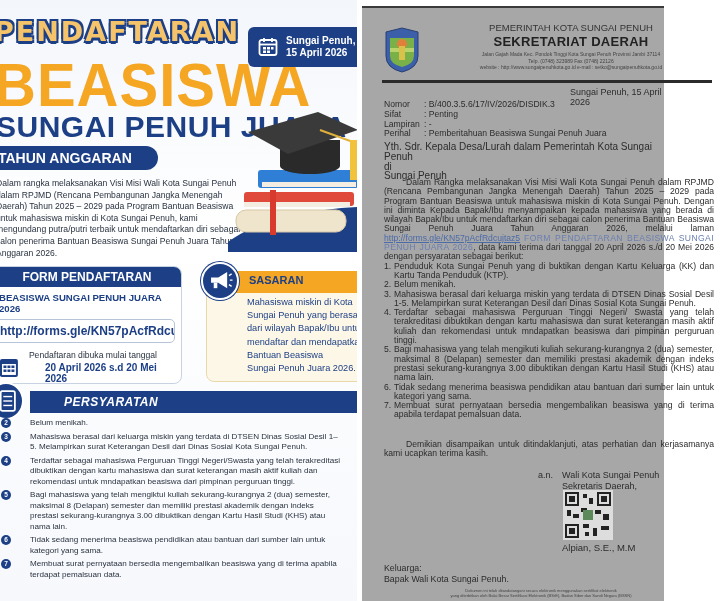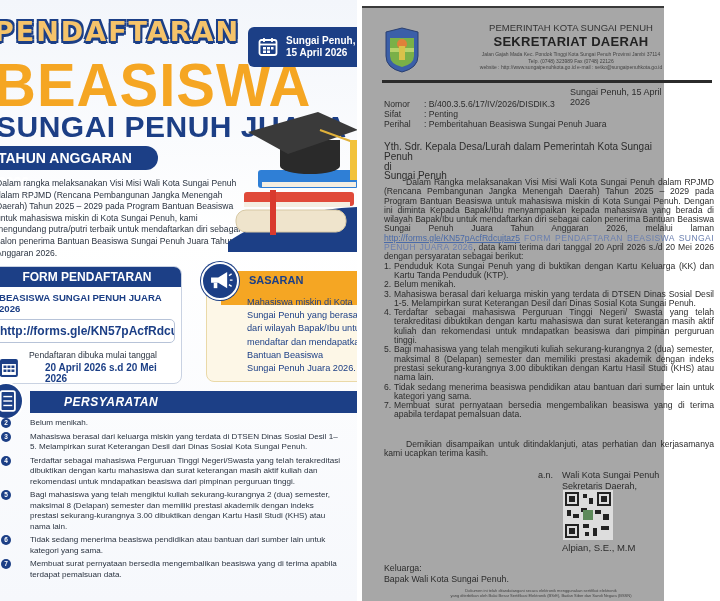--- a/index.html
+++ b/index.html
@@ -65,21 +65,21 @@
   .form-box .open { display: flex; align-items: center; gap: 10px; padding: 7px 0 0 6px; }
   .form-box .open .cal2 { width: 20px; height: 22px; }
   .form-box .open .l1 { font-size: 8.6px; color: #2a3340; }
   .form-box .open .l2 { font-size: 10px; font-weight: bold; color: #1c3f86; margin-top: 2px; margin-left: 16px; }
 
   .sas-box {
     position: absolute; left: 206px; top: 276px; width: 160px; height: 106px;
     background: #fdf7e7; border: 1px solid #ead9a8; border-radius: 8px;
   }
   .sas-box .hdr {
-    position: absolute; left: 14px; top: -6px; width: 150px; height: 34px;
+    position: absolute; left: 14px; top: -6px; width: 150px; height: 22px;
     background: #f5a623; color: #1c3f86; font-weight: bold; font-size: 11px;
     line-height: 18px; padding-left: 28px;
   }
   .sas-box .body {
     position: absolute; left: 40px; top: 19px; width: 124px;
     font-size: 9.2px; line-height: 13.2px; color: #1c3f86; white-space: nowrap;
   }
   .sas-icon {
     position: absolute; left: 201px; top: 262px; width: 38px; height: 38px;
     border-radius: 50%; background: #1c3f86; border: 2px solid #fff;
@@ -271,20 +271,24 @@
   <div class="lt-date">Sungai Penuh, 15 April 2026</div>
 
   <div class="lt-meta">
     <div class="row">
         <span class="k">Nomor</span>
         <span>: B/400.3.5.6/17/IV/2026/DISDIK.3</span>
       </div>
     <div class="row">
         <span class="k">Sifat</span>
         <span>: Penting</span>
+      </div>
+    <div class="row">
+        <span class="k">Lampiran</span>
+        <span>: -</span>
       </div>
     <div class="row">
         <span class="k">Perihal</span>
         <span>: Pemberitahuan Beasiswa Sungai Penuh Juara</span>
       </div>
   </div>
 
   <div class="lt-to">
     <div>Yth. Sdr. Kepala Desa/Lurah dalam Pemerintah Kota Sungai Penuh</div>
     <div>di</div>

